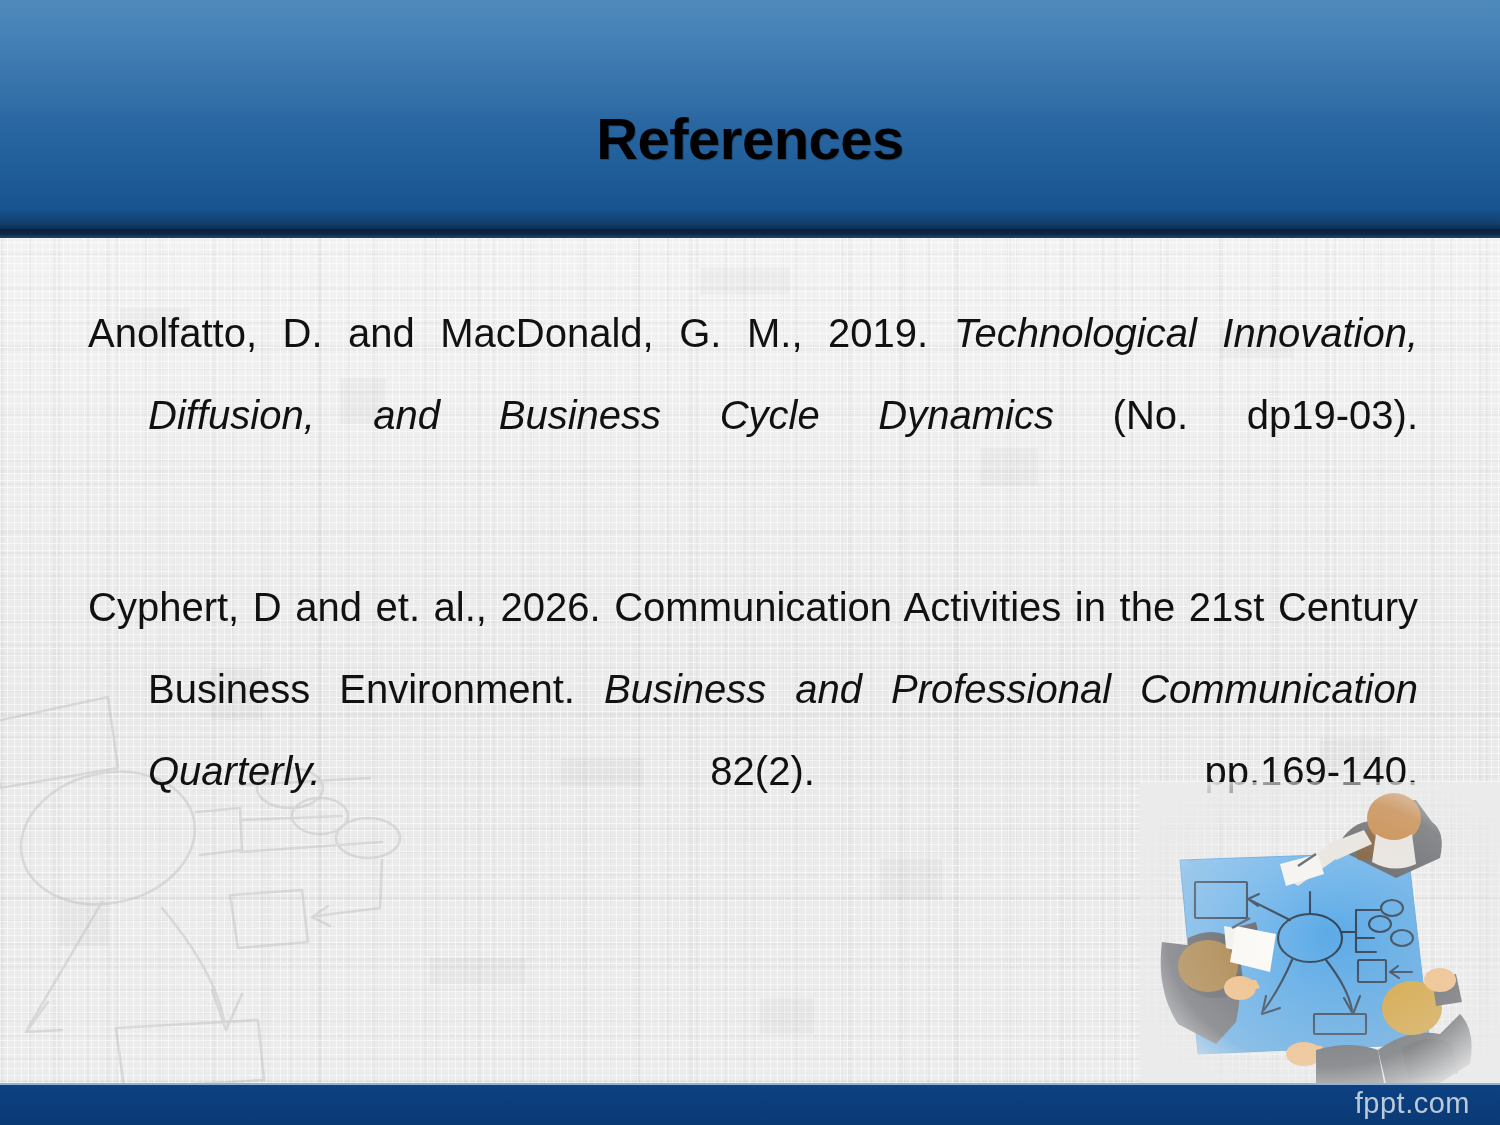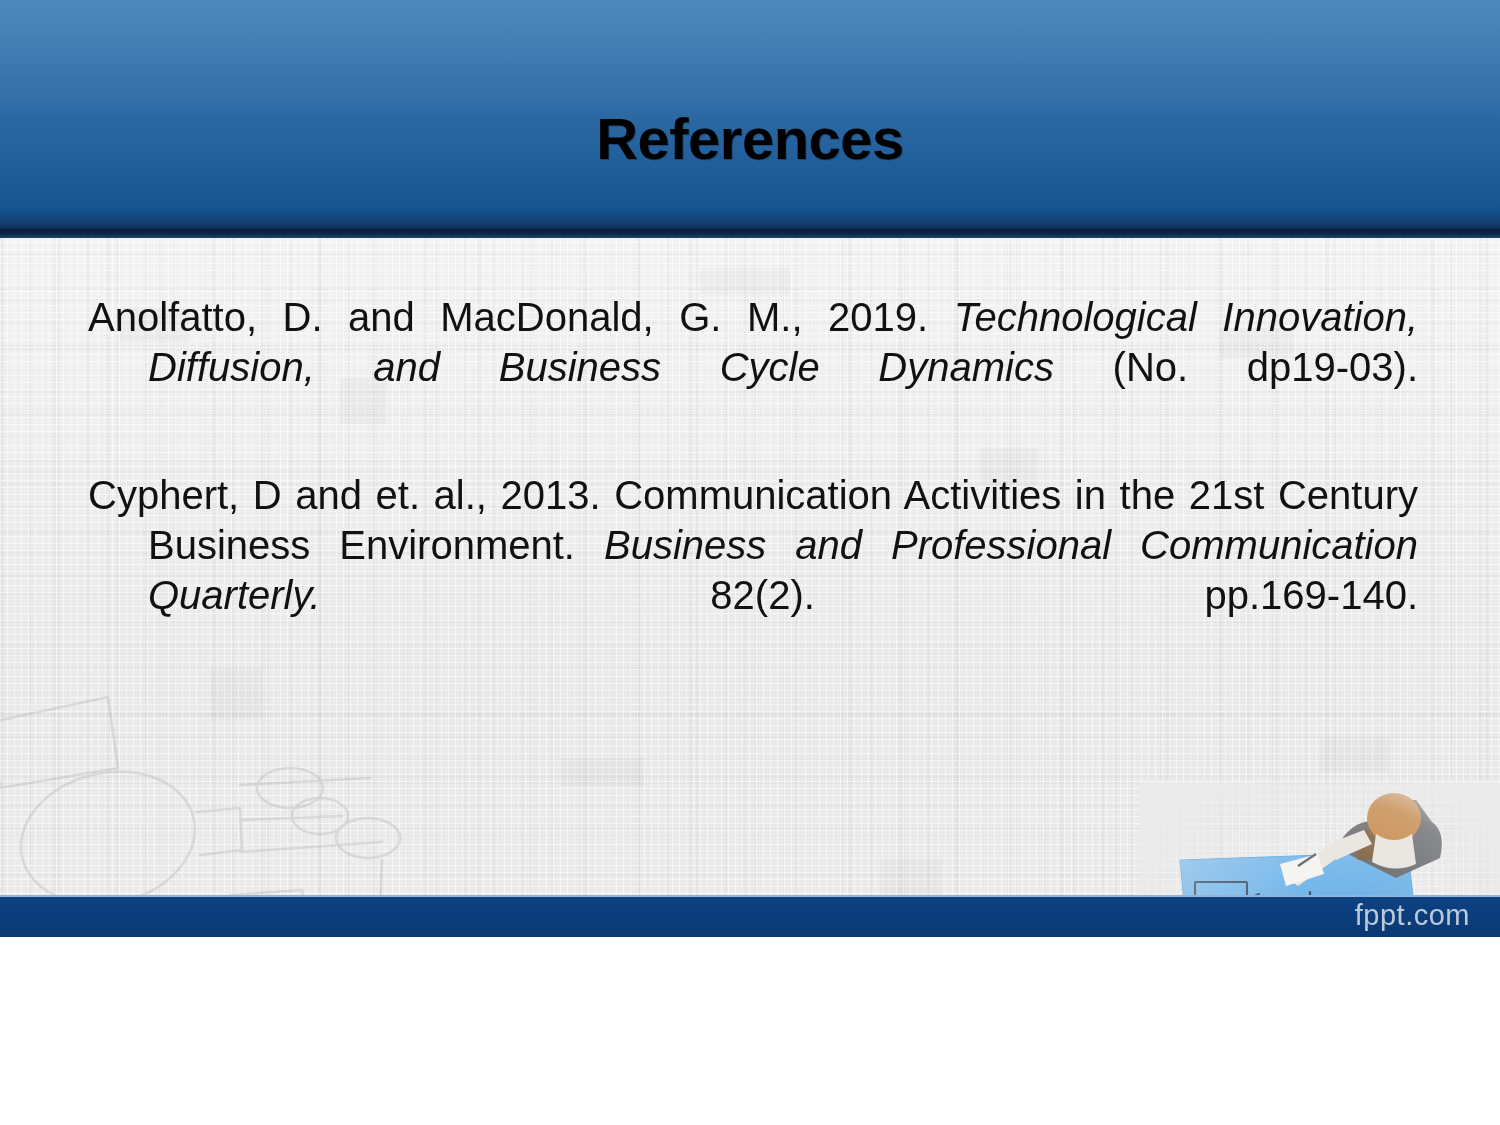--- a/index.html
+++ b/index.html
@@ -7,21 +7,21 @@
   html, body {
     width:1500px; height:1125px;
     overflow:hidden;
     background:#ffffff;
     font-family:"Liberation Sans", sans-serif;
   }
 
   #slide {
     position:relative;
     width:1500px;
-    height:937px;
+    height:1125px;
     overflow:hidden;
     background:#eeeeee;
     padding-left:10px;
   }
 
   
   .slide-body {
     position:absolute;
     left:0; top:238px;
     width:1500px; height:845px;
@@ -87,21 +87,21 @@
   }
 
   
   .refs {
     position:absolute;
     left:88px; top:292px;
     width:1330px;
   }
   .ref {
     font-size:40px;
-    line-height:50px;
+    line-height:82px;
     color:#111111;
     text-align:justify;
     text-justify:inter-word;
     text-indent:0;
     padding-left:60px;
     margin-bottom:22px;
     font-family:"Liberation Sans", sans-serif;
   }
   .ref:first-child { margin-bottom:28px; }
   .ref > .hang { margin-left:-60px; }
@@ -188,21 +188,21 @@
   </div>
   <div class="slide-title">References</div>
 
   <div class="refs">
 
     <p class="ref">
       <span class="hang">Anolfatto, D. and MacDonald, G. M., 2019. </span><i>Technological Innovation, Diffusion, and Business Cycle Dynamics</i><span> (No. dp19-03).</span>
     </p>
 
     <p class="ref">
-      <span class="hang">Cyphert, D and et. al., 2013. Communication Activities in the 21st Century Business Environment. </span><i>Business and Professional Communication Quarterly.</i><span> 82(2). pp.169-140.</span>
+      <span class="hang">Cyphert, D and et. al., 2026. Communication Activities in the 21st Century Business Environment. </span><i>Business and Professional Communication Quarterly.</i><span> 82(2). pp.169-140.</span>
     </p>
 
   </div>
 
   <svg class="photo" viewBox="0 0 360 301" xmlns="http://www.w3.org/2000/svg">
     <defs>
       <radialGradient id="vig" cx="52%" cy="50%" r="62%">
         <stop offset="0%" stop-color="#ffffff" stop-opacity="0"></stop>
         <stop offset="72%" stop-color="#e9e9e9" stop-opacity="0.35"></stop>
         <stop offset="100%" stop-color="#ebebeb" stop-opacity="1"></stop>

